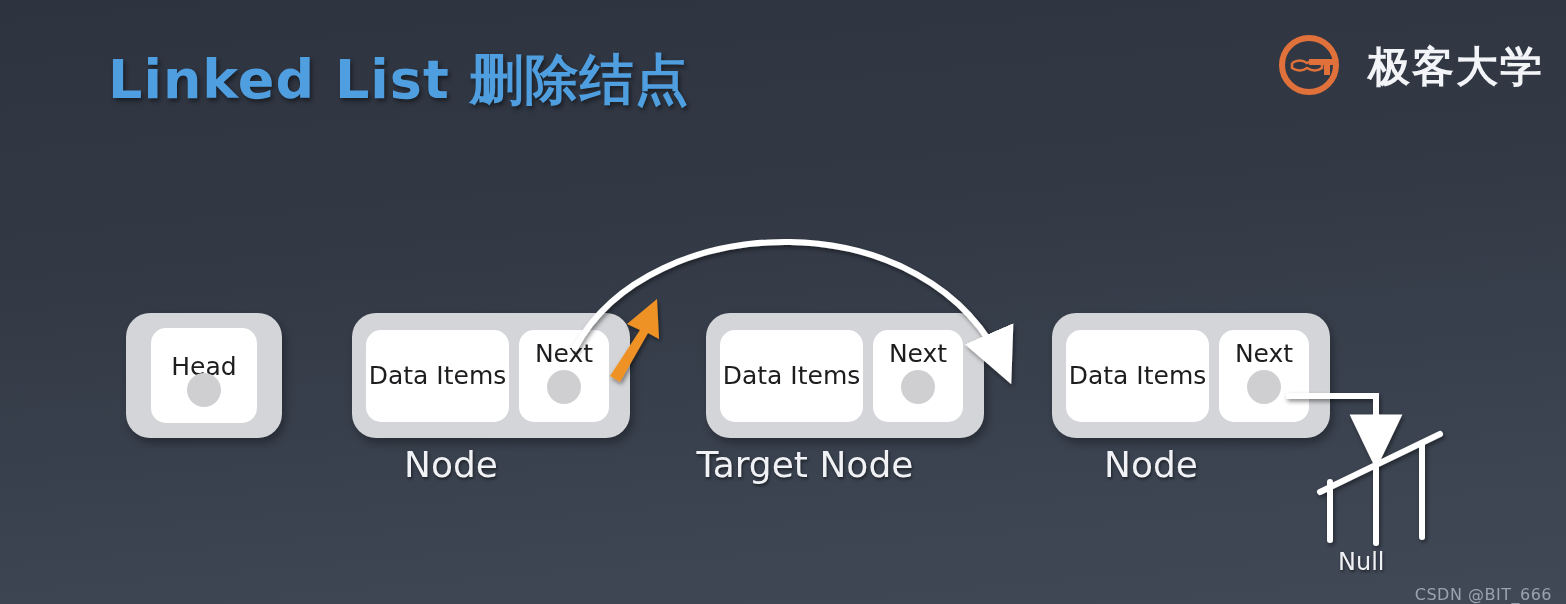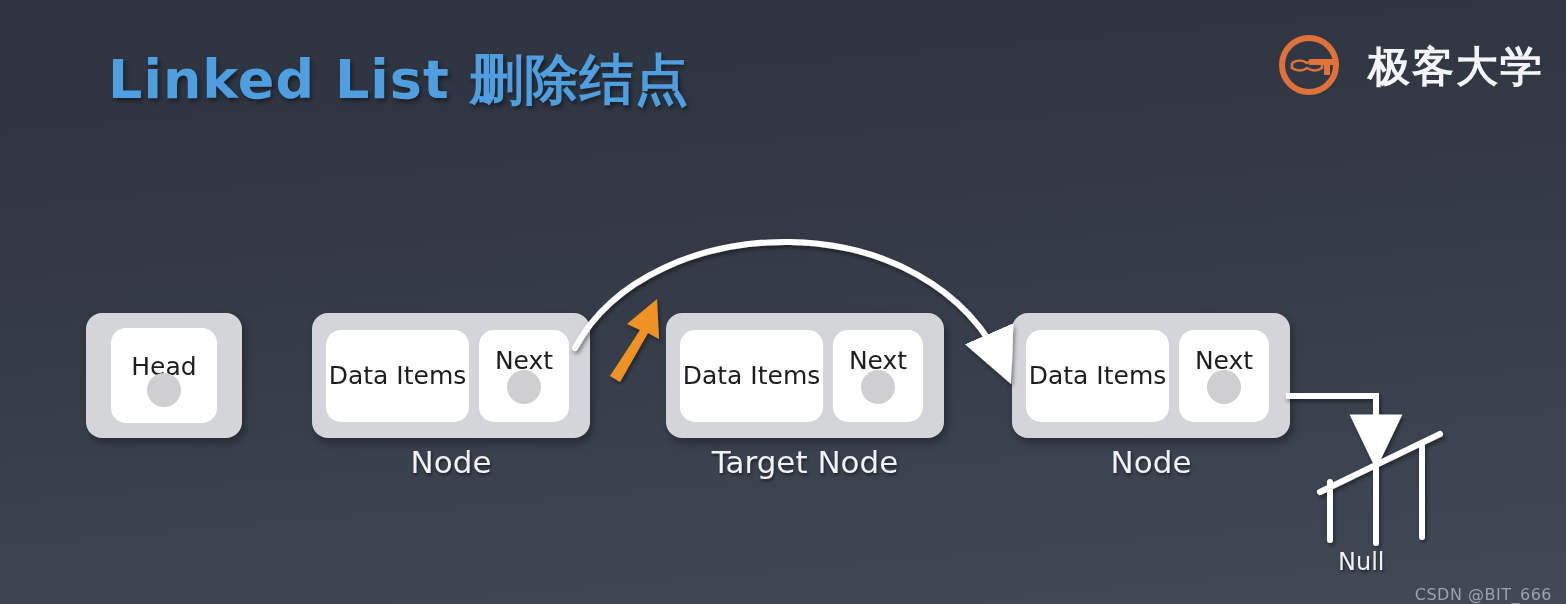--- a/index.html
+++ b/index.html
@@ -51,62 +51,63 @@
     font-size: 42px;
     color: #f2f4f7;
     letter-spacing: 2px;
     white-space: nowrap;
   }
 
   
   .node-outer {
     position: absolute;
     background: #d4d5d8;
-    border-radius: 16px;
+    border-radius: 24px;
     box-shadow: 3px 5px 9px rgba(0,0,0,0.32);
     display: flex;
     align-items: center;
     box-sizing: border-box;
+    margin-left: 40px;
   }
   .cell {
     position: relative;
     background: #ffffff;
     border-radius: 15px;
     box-sizing: border-box;
     display: flex;
     align-items: center;
     justify-content: center;
   }
   .cell-label {
     font-family: "DejaVu Sans", sans-serif;
     font-size: 25px;
     color: #1d1d1f;
     white-space: nowrap;
     line-height: 1;
   }
   .cell.with-dot .cell-label {
     position: absolute;
-    top: 18px;
+    top: 11px;
     left: 50%;
     transform: translateX(-50%);
   }
   .ptr-dot {
     position: absolute;
     width: 34px;
     height: 34px;
     border-radius: 50%;
     background: #cfcfd2;
     left: 50%;
     transform: translateX(-50%);
     bottom: 18px;
   }
   .node-caption {
     position: absolute;
     font-family: "DejaVu Sans", sans-serif;
-    font-size: 31px;
+    font-size: 36px;
     color: #f0f2f5;
     text-shadow: 1px 2px 3px rgba(0,0,0,0.5);
     white-space: nowrap;
     text-align: center;
   }
 
   
   #head-node { left: 86px; top: 313px; width: 156px; height: 125px; justify-content: center; }
   #head-cell { width: 106px; height: 95px; }
   #head-cell .cell-label { position: absolute; top: 26px; left: 50%; transform: translateX(-50%); }

